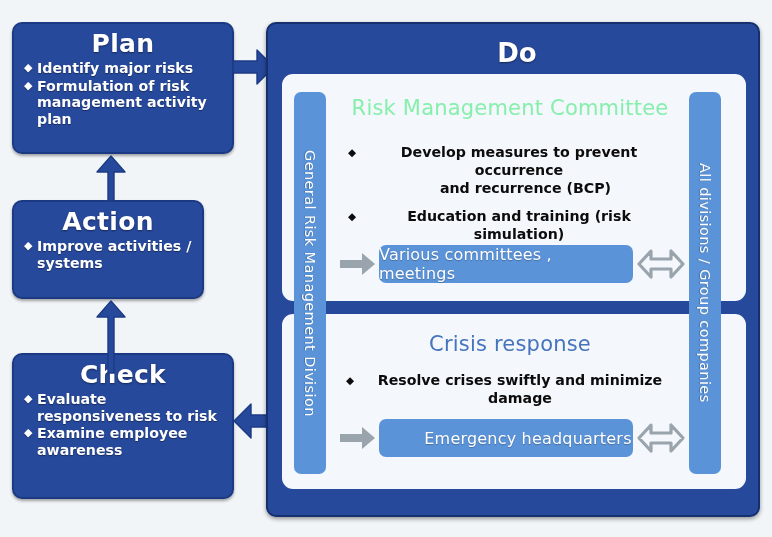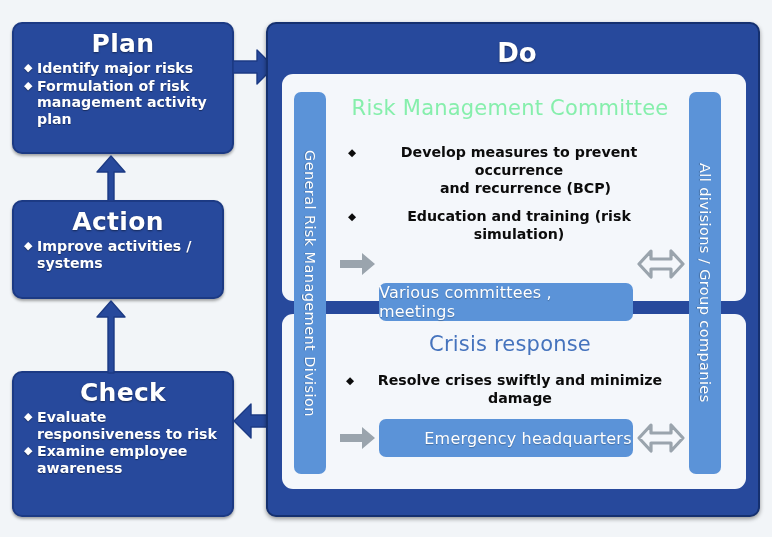--- a/index.html
+++ b/index.html
@@ -127,31 +127,31 @@
         <span class="dia">◆</span>
         <span>Identify major risks</span>
       </li>
       <li>
         <span class="dia">◆</span>
         <span>Formulation of risk management activity plan</span>
       </li>
     </ul>
   </div>
 
-  <div class="abs pdca" style="left:12px;top:200px;width:212px;height:99px;">
+  <div class="abs pdca" style="left:12px;top:200px;width:192px;height:99px;">
     <div class="title">Action</div>
     <ul>
       <li>
         <span class="dia">◆</span>
         <span>Improve activities  /  systems</span>
       </li>
     </ul>
   </div>
 
-  <div class="abs pdca" style="left:12px;top:371px;width:222px;height:146px;">
+  <div class="abs pdca" style="left:12px;top:353px;width:222px;height:146px;">
     <div class="title">Check</div>
     <ul>
       <li>
         <span class="dia">◆</span>
         <span>Evaluate responsiveness to risk</span>
       </li>
       <li>
         <span class="dia">◆</span>
         <span>Examine employee awareness</span>
       </li>
@@ -197,21 +197,21 @@
         <span class="dia">◆</span>
         <span>Develop measures to prevent occurrence</span>
         <span class="ind">and recurrence (BCP)</span>
       </li>
       <li style="margin-top:11px;text-align:center;">
         <span class="dia">◆</span>
         <span>Education and training (risk simulation)</span>
       </li>
     </ul>
 
-    <div class="abs pill" style="left:111px;top:221px;width:254px;height:38px;margin-top:38px;">
+    <div class="abs pill" style="left:111px;top:221px;width:254px;height:38px;">
       <span>Various committees , meetings</span>
     </div>
 
     <svg class="abs" style="left:72px;top:228px;width:36px;height:24px;" viewBox="0 0 36 24">
       <path d="M0 8 L22 8 L22 1 L35 12 L22 23 L22 16 L0 16 Z" fill="#9aa4ad"></path>
     </svg>
     <svg class="abs" style="left:370px;top:226px;width:46px;height:28px;" viewBox="0 0 46 28">
       <path d="M13 1 L1 14 L13 27 L13 19 L33 19 L33 27 L45 14 L33 1 L33 9 L13 9 Z" fill="none" stroke="#9aa4ad" stroke-width="3.2" stroke-linejoin="round"></path>
     </svg>
 

